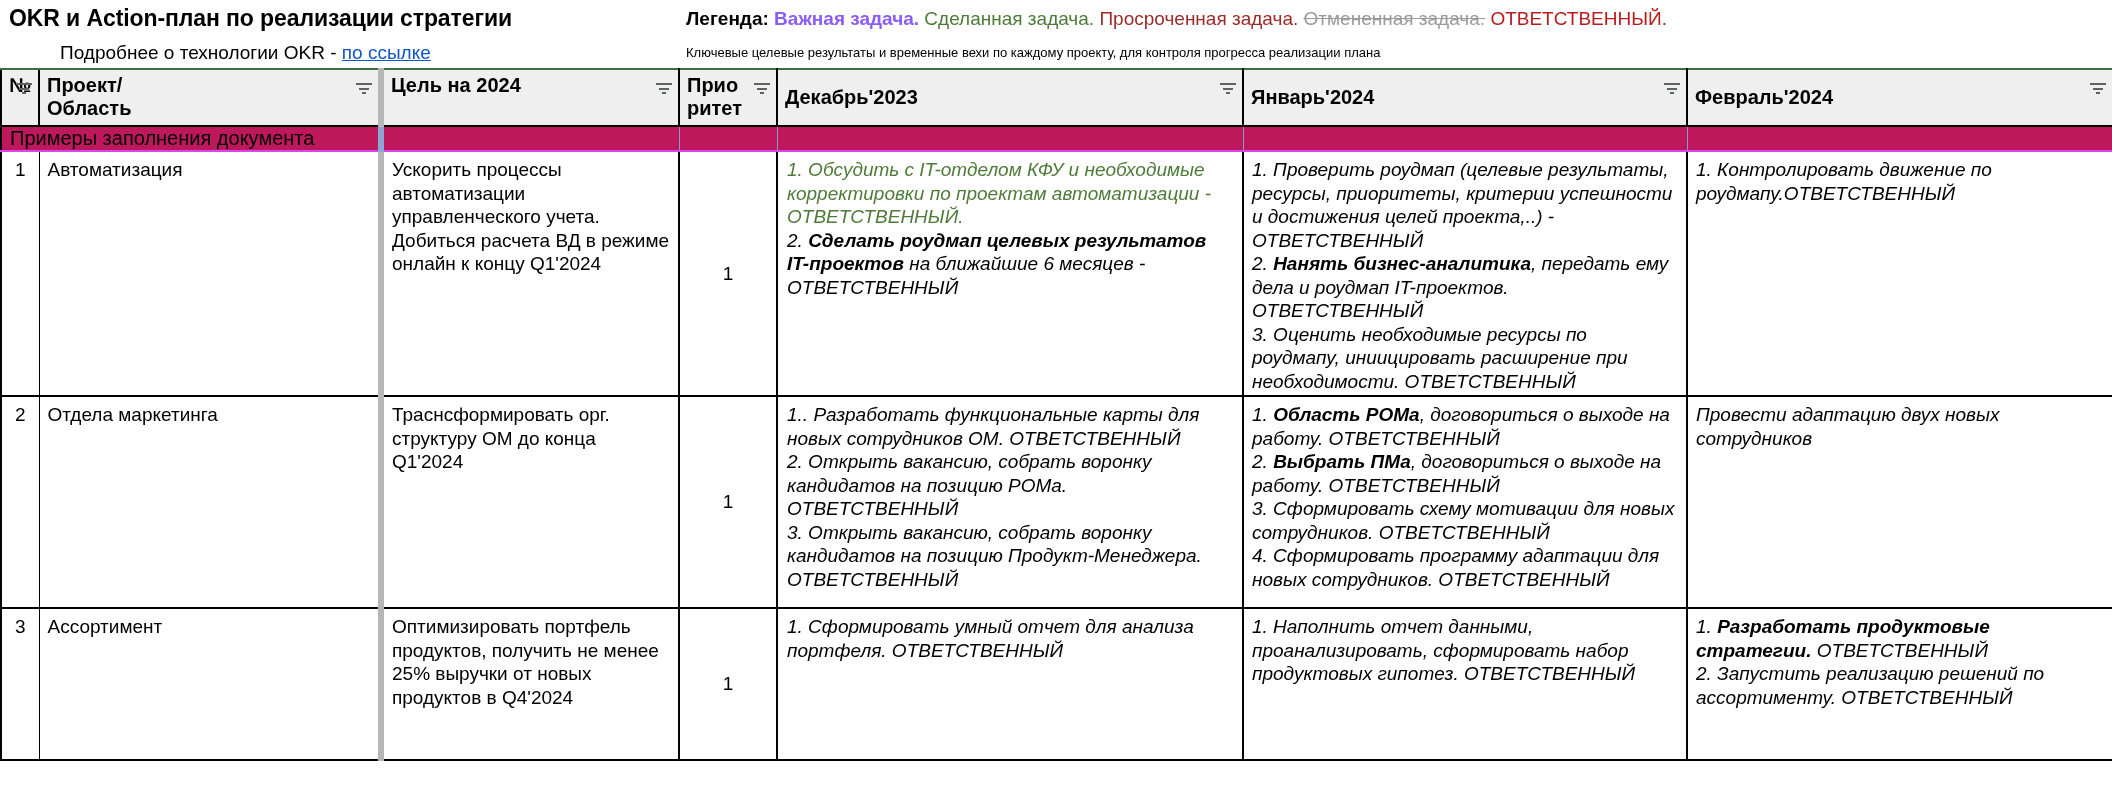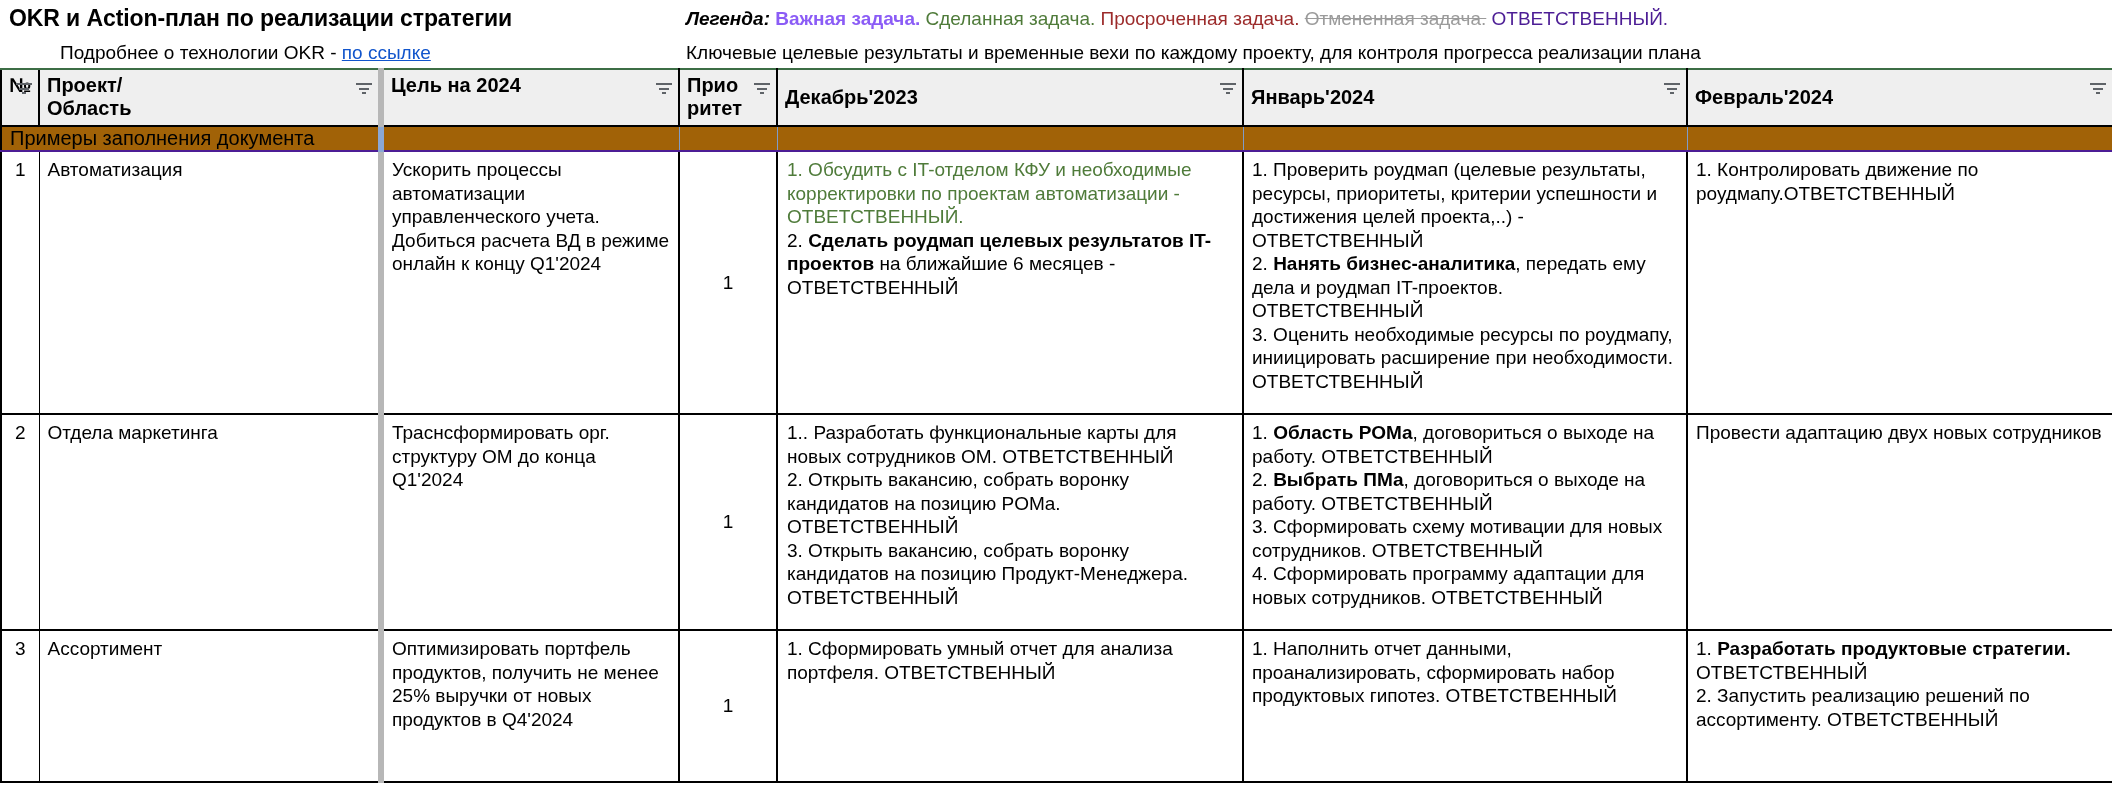--- a/index.html
+++ b/index.html
@@ -27,32 +27,32 @@
 
   
   .titlebar td{height:37px;vertical-align:middle;}
   .title-main{
     font-weight:bold;font-size:23px;padding-left:9px;
     white-space:nowrap;letter-spacing:-0.1px;
   }
   .legend-cell{
     padding-left:8px;white-space:nowrap;font-size:19px;
   }
-  .lg-label{font-style:italic;font-weight:bold;margin-top:36px;}
+  .lg-label{font-weight:bold;margin-top:36px;}
   .lg-important{font-weight:bold;color:#8b5cf6;}
   .lg-done{color:#4f7b3a;}
   .lg-overdue{color:#9c2b2b;}
   .lg-cancel{color:#9b9b9b;text-decoration:line-through;}
-  .lg-resp{color:#4c1d95;}
+  .lg-resp{color:#b91c1c;}
 
   
   .subbar td{height:31px;vertical-align:middle;}
   .sub-left{padding-left:60px;font-size:19px;white-space:nowrap;}
   .sub-left a{color:#1155cc;text-decoration:underline;}
-  .sub-right{padding-left:8px;font-size:19px;white-space:nowrap;}
+  .sub-right{padding-left:8px;font-size:13px;white-space:nowrap;}
 
   
   .hdr td{
     background:#efefef;
     border-top:2px solid #3c6d45;
     border-bottom:2px solid #000000;
     height:57px;
     vertical-align:top;
     position:relative;
     font-weight:bold;
@@ -67,22 +67,22 @@
     position:absolute;right:6px;top:13px;width:16px;height:13px;
     display:block;
   }
   .filt i{display:block;background:#5f6368;height:2px;margin:0 auto 2.5px;}
   .filt i:nth-child(1){width:16px;}
   .filt i:nth-child(2){width:10px;}
   .filt i:nth-child(3){width:4px;}
 
   
   .band td{
-    background:#a16207;height:18px;vertical-align:middle;
-    border-bottom:2px solid #4c1d95;
+    background:#be185d;height:18px;vertical-align:middle;
+    border-bottom:2px solid #d946ef;
     font-size:20px;
   }
   .band .lbl{padding-left:8px;white-space:nowrap;border-left:2px solid #000;}
   .band .sep{border-left:1px solid #7f9cc9;}
   .band .endr{border-right:2px solid #000;}
 
   
   .drow td{
     border-bottom:2px solid #000;
     font-size:19px;line-height:23.5px;
@@ -90,21 +90,21 @@
   }
   .d-num{
     border-left:2px solid #000;border-right:1px solid #000;
     text-align:center;padding-top:6px;width:38px;
   }
   .d-proj{border-right:2px solid #000000;padding:6px 6px 6px 8px;}
   .d-goal{border-right:2px solid #000;padding:6px 8px 6px 8px;}
   .d-prio{
     border-right:2px solid #000;text-align:center;vertical-align:middle;
   }
-  .d-mon{border-right:2px solid #000;padding:6px 10px 20px 8px;}
+  .d-mon{border-right:2px solid #000;padding:6px 10px 2px 8px;font-style:italic;}
   .d-mon.first{padding-left:9px;}
   .d-mon.last{border-right:2px solid #000;}
 
   .r1 td{height:230px;}
   .r2 td{height:212px;}
   .r3 td{height:152px;}
 
   b.bold{font-weight:bold;}
   span.green{color:#4f7b3a;}
 

